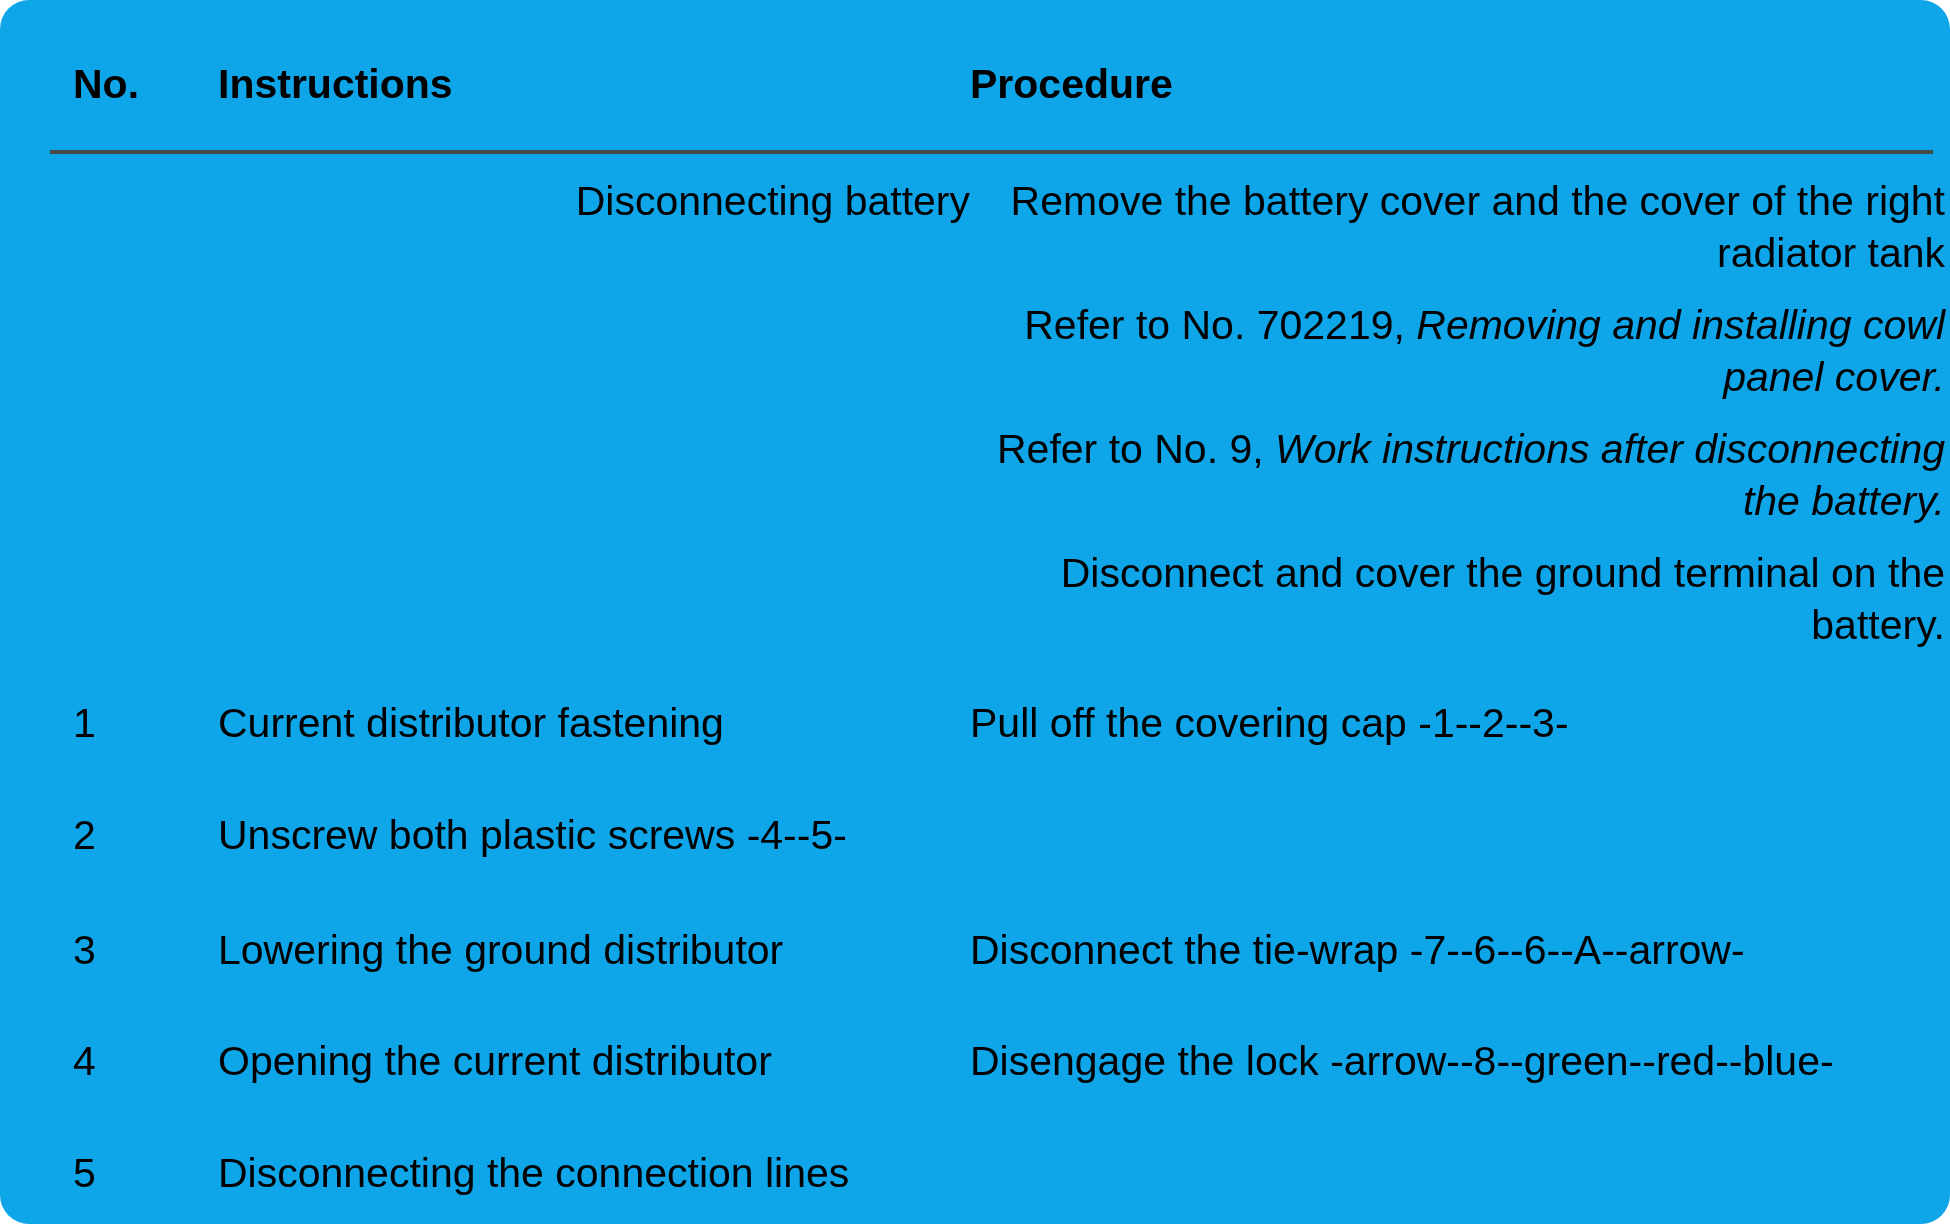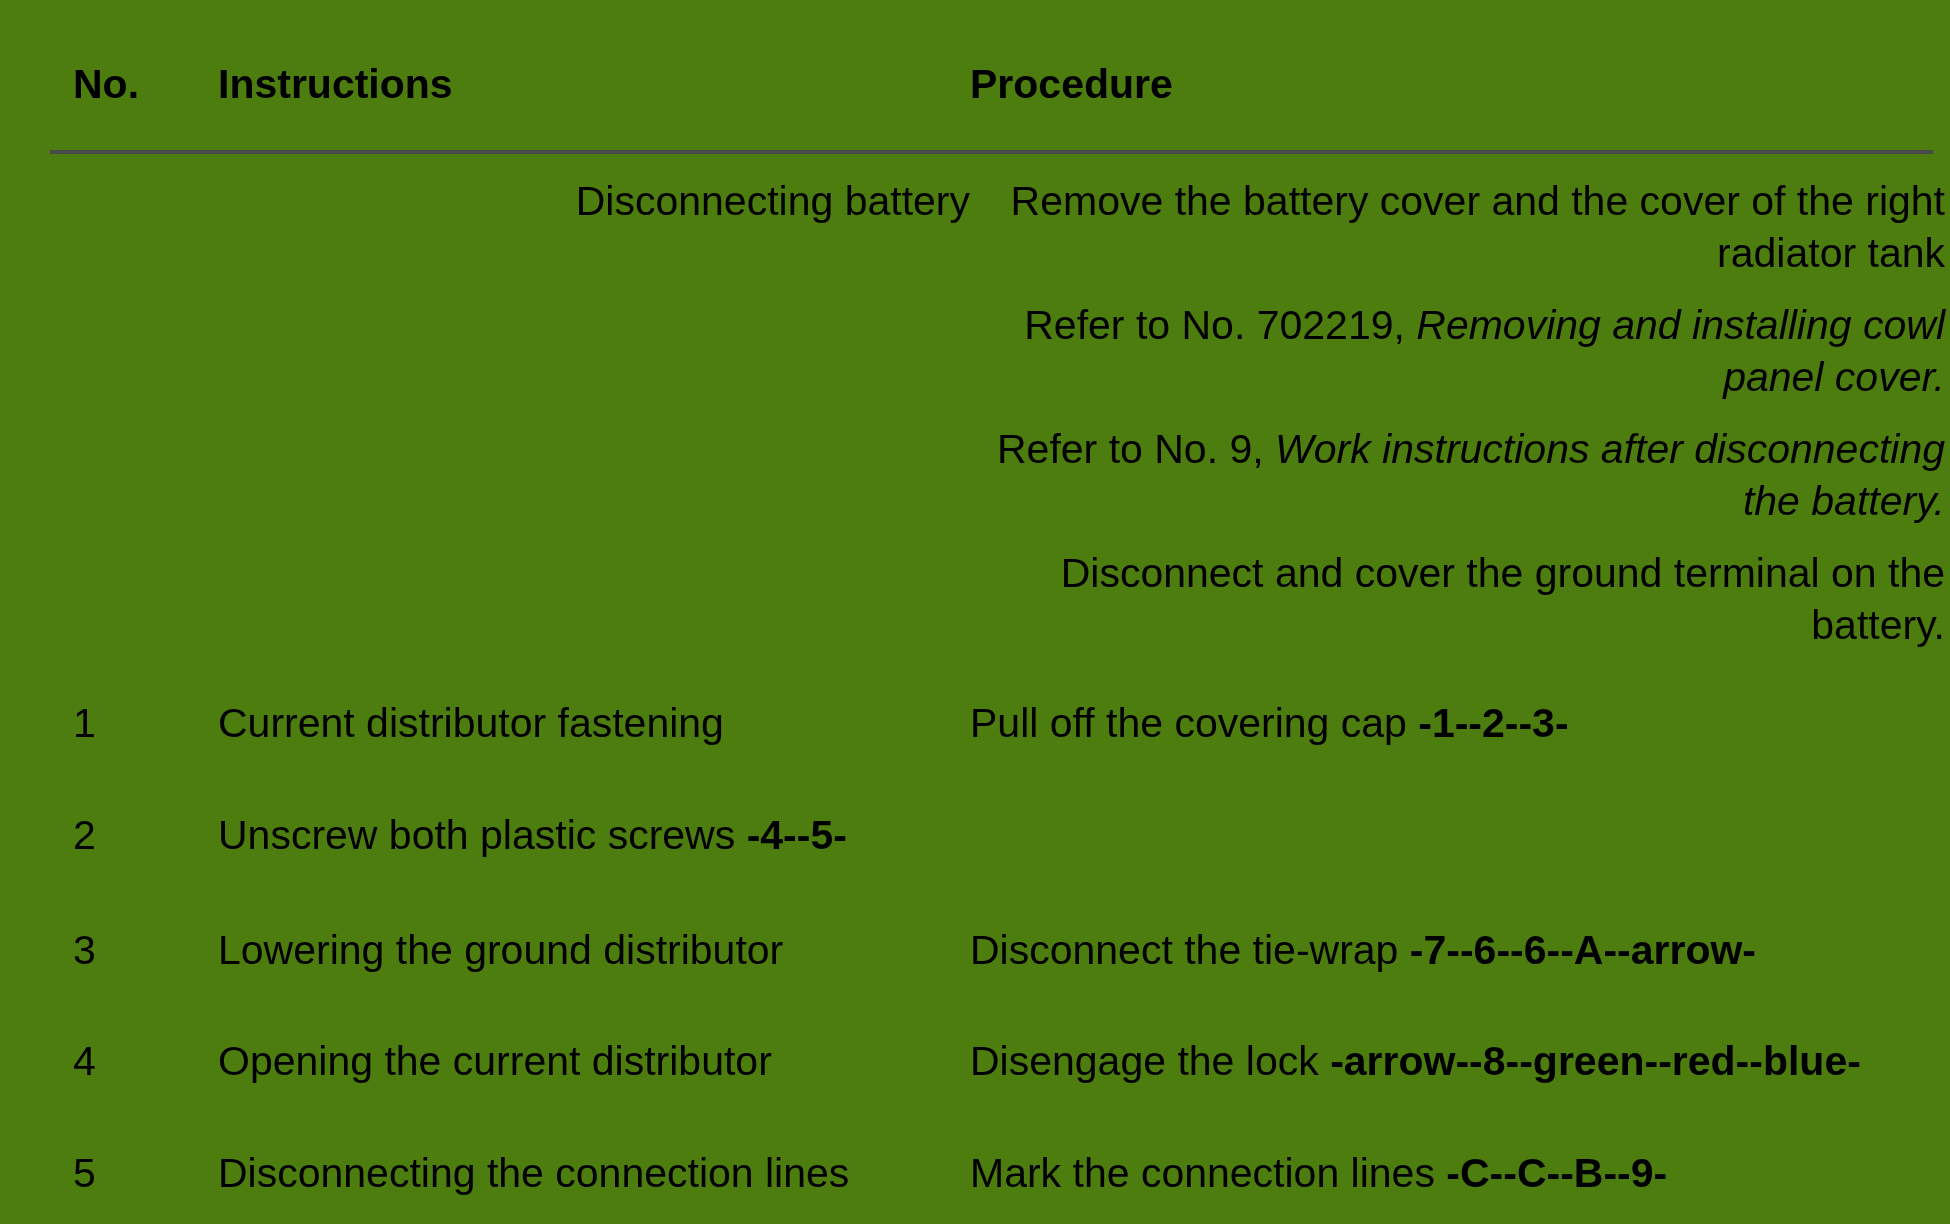--- a/index.html
+++ b/index.html
@@ -39,26 +39,26 @@
   #table-body > .data-row:nth-child(1){margin-top:21px;text-align:right;}
   #table-body > .data-row:nth-child(2){margin-top:46px;}
   #table-body > .data-row:nth-child(3){margin-top:60px;}
   #table-body > .data-row:nth-child(4){margin-top:63px;}
   #table-body > .data-row:nth-child(5){margin-top:59px;}
   #table-body > .data-row:nth-child(6){margin-top:60px;}
   .para{margin:0;}
   .para + .para{margin-top:20px;}
   .seg-normal{font-style:normal;font-weight:normal;}
   .seg-italic{font-style:italic;font-weight:normal;}
-  .seg-bold{font-style:normal;font-weight:bold;margin-top:41px;}
+  .seg-bold{font-style:normal;font-weight:normal;margin-top:41px;}
 </style>
 </head>
 <body>
 
-<div class="page" style="background: #4d7c0f; color: rgb(0, 0, 0);">
+<div class="page" style="background: #0ea5e9; color: rgb(0, 0, 0); border-radius: 29px;">
   <div class="table-wrap">
 
     <div class="grid header-row">
       <div class="cell col-no header-cell">No.</div>
       <div class="cell col-instr header-cell">Instructions</div>
       <div class="cell col-proc header-cell">Procedure</div>
     </div>
 
     <div class="rule" style="background: rgb(74, 74, 74);"></div>
 
@@ -96,20 +96,17 @@
         <div class="grid data-row">
           <div class="cell col-no">4</div>
           <div class="cell col-proc">Opening the current distributor</div>
           <div class="cell col-instr">
             <p class="para"><span class="seg-normal">Disengage the lock </span><span class="seg-bold">-arrow--8--green--red--blue-</span></p>
           </div>
         </div>
         <div class="grid data-row">
           <div class="cell col-no">5</div>
           <div class="cell col-proc">Disconnecting the connection lines</div>
-          <div class="cell col-instr">
-            <p class="para"><span class="seg-normal">Mark the connection lines </span><span class="seg-bold">-C--C--B--9-</span></p>
-          </div>
         </div>
       </div>
 
   </div>
 </div>
 
 </body></html>

